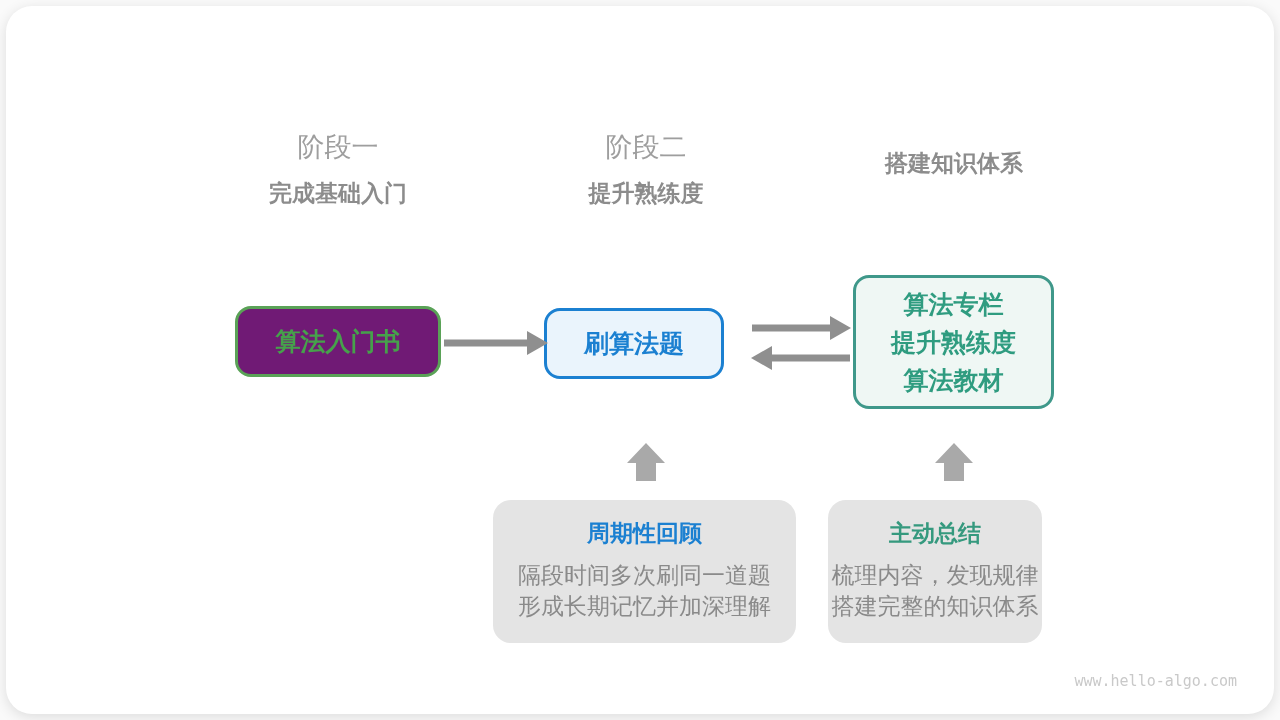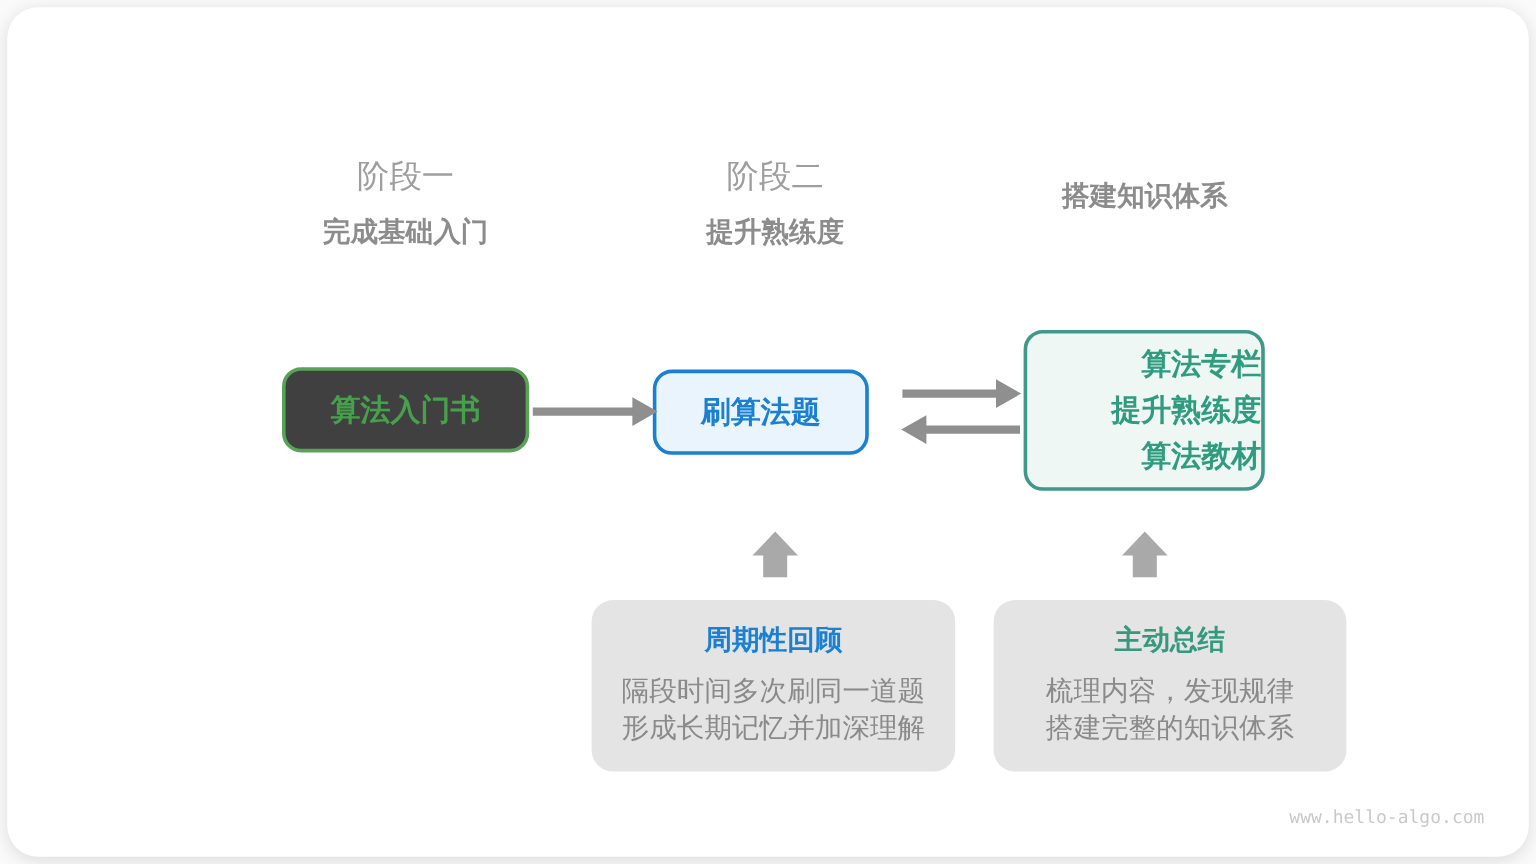--- a/index.html
+++ b/index.html
@@ -50,50 +50,49 @@
     display: flex;
     flex-direction: column;
     align-items: center;
     justify-content: center;
     font-weight: 700;
     font-size: 25px;
   }
   #node-intro-book {
     left: 229px; top: 300px; width: 206px; height: 71px;
     border: 3px solid #5aa257;
-    background: #404040;
+    background: #701a75;
     color: #46a14b;
   }
   #node-practice {
     left: 538px; top: 302px; width: 180px; height: 71px;
     border: 3px solid #1b80d1;
     background: #eaf4fc;
     color: #1b80d1;
   }
   #node-resources {
     left: 847px; top: 269px; width: 201px; height: 134px;
     border: 3px solid #3f988a;
     background: #eff7f4;
     color: #2f9c80;
-    align-items: flex-end;
   }
   #node-resources .node-line { line-height: 38px; }
 
   
   .callout {
     position: absolute;
     top: 494px;
     height: 143px;
     background: #e4e4e4;
     border-radius: 18px;
     text-align: center;
     box-sizing: border-box;
   }
   #callout-review  { left: 487px; width: 303px; }
-  #callout-summary { left: 822px; width: 294px; }
+  #callout-summary { left: 822px; width: 214px; }
   .callout-title {
     margin-top: 21px;
     font-size: 23px;
     line-height: 25px;
     font-weight: 700;
   }
   #callout-review .callout-title  { color: #1b80d1; }
   #callout-summary .callout-title { color: #35997e; }
   .callout-body {
     margin-top: 14px;

